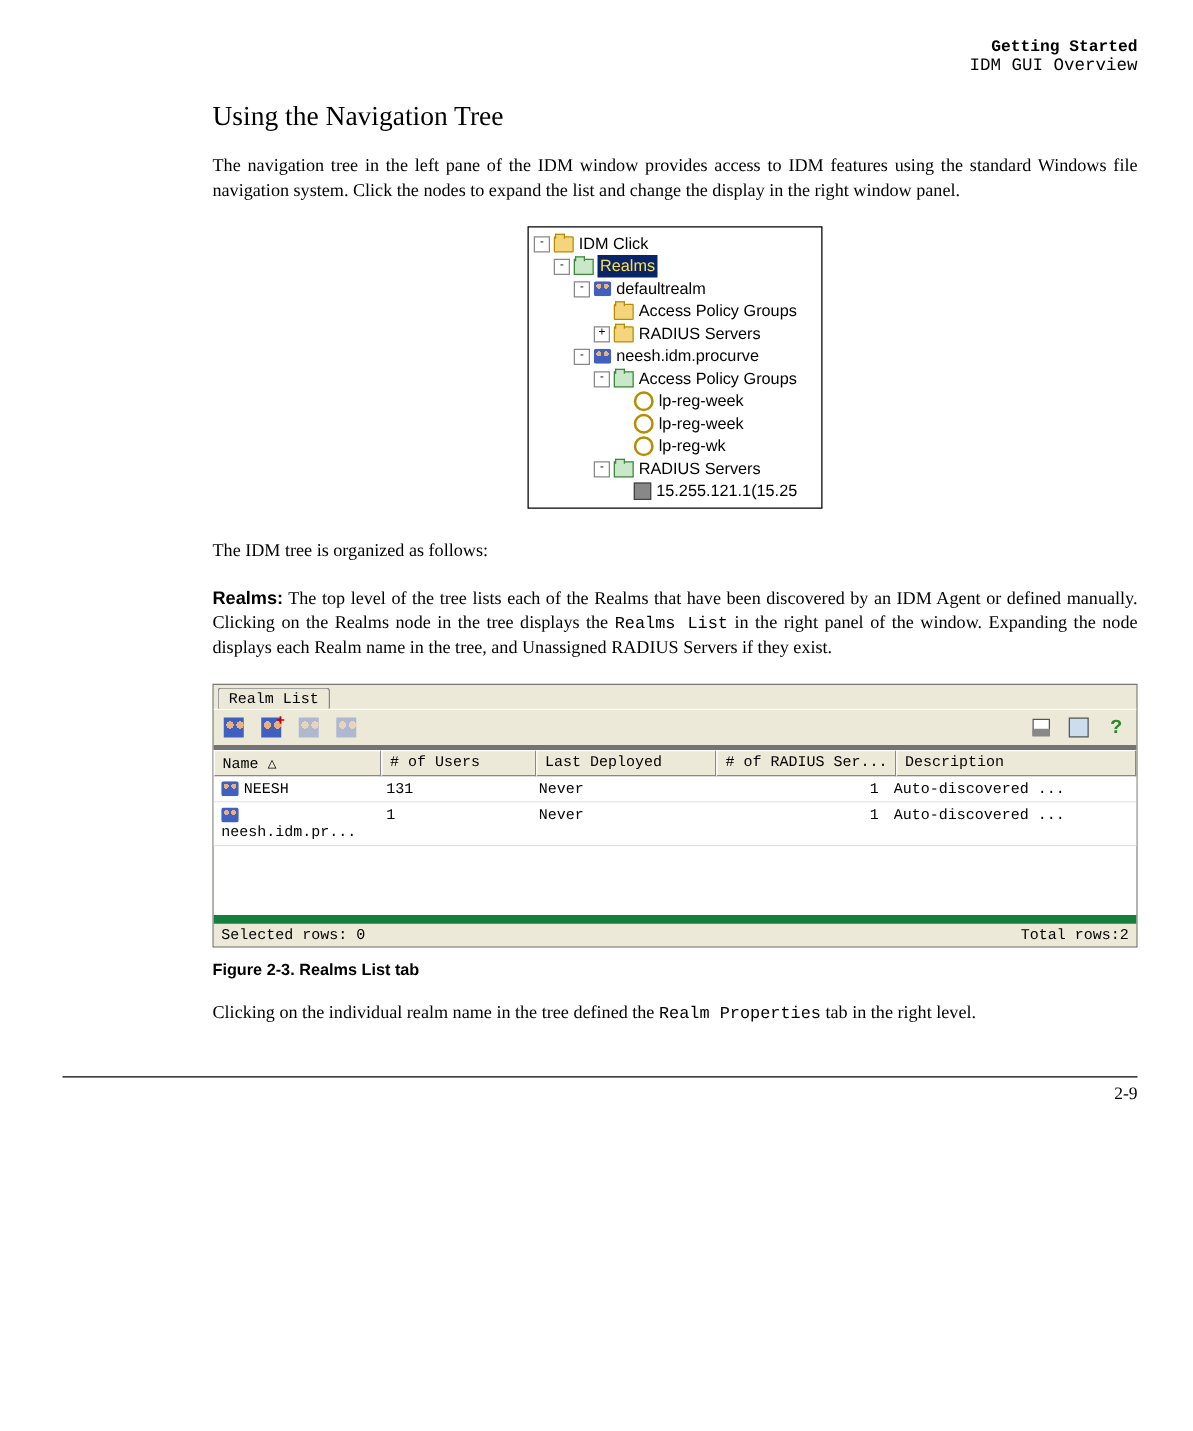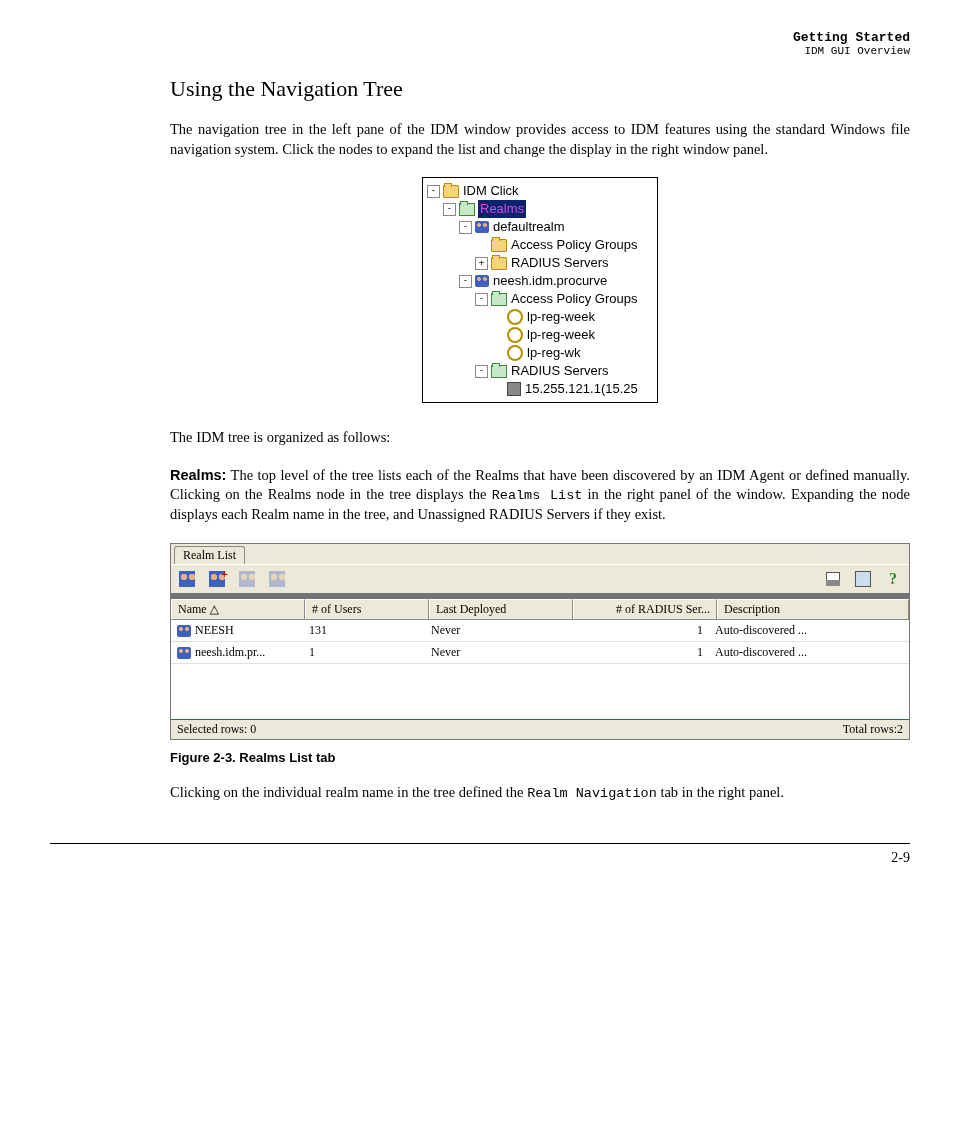--- a/index.html
+++ b/index.html
@@ -16,21 +16,21 @@
     padding: 30px 50px 20px 50px;
     position: relative;
     min-height: 1080px;
   }
   .header {
     text-align: right;
     font-family: Liberation Mono, monospace;
     margin-bottom: 19px;
   }
   .header .bold { font-weight: bold; font-size: 13px; }
-  .header .sub { font-size: 11px; }
+  .header .sub { font-size: 14px; }
   .content {
     margin-left: 120px;
   }
   h2.section-title {
     font-family: Georgia, 'Times New Roman', serif;
     font-weight: normal;
     font-size: 22px;
     margin: 0 0 18px 0;
   }
   p.body-text {
@@ -69,33 +69,33 @@
   .ico.folder-open { background:#c9e7c9; border:1px solid #3a8a3a; width:14px; height:11px; position:relative;}
   .ico.folder-open::before{content:"";position:absolute;top:-3px;left:0;width:6px;height:3px;background:#c9e7c9;border:1px solid #3a8a3a;border-bottom:none;}
   .ico.people { width:14px; height:12px; background:
       radial-gradient(circle at 4px 4px,#e8b080 2px,transparent 2px),
       radial-gradient(circle at 10px 4px,#e8b080 2px,transparent 2px),
       linear-gradient(#4060c0,#4060c0);
       border-radius:2px;}
   .ico.gear { width:12px;height:12px;border:2px solid #b58e00;border-radius:50%; }
   .ico.server { width:12px;height:12px;background:#888;border:1px solid #444; }
   .tree-row.selected .lbl {
-    background:#0a246a; color:#d946ef; padding:0 2px;
+    background:#0a246a; color:#fde047; padding:0 2px;
   }
   .tree-row .lbl { padding:0 1px; }
   .indent1{padding-left:16px;} .indent2{padding-left:32px;}
   .indent3{padding-left:48px;} .indent4{padding-left:64px;}
 
   .bold-label { font-family: Arial, Helvetica, sans-serif; font-weight:bold; }
 
   
   .realmlist-box {
     border:1px solid #777;
     background:#ece9d8;
-    font-family: Liberation Serif, serif;
+    font-family: Liberation Mono, monospace;
     font-size:12px;
   }
   .tab-row { padding:2px 0 0 3px; background:#ece9d8;}
   .tab {
     display:inline-block; background:#ece9d8;
     border:1px solid #888; border-bottom:none;
     padding:1px 8px; font-size:12px;
     border-top-left-radius:3px; border-top-right-radius:3px;
   }
   .toolbar {
@@ -111,37 +111,37 @@
   .tb-icon.people-plus::after{content:"+";position:absolute;right:-1px;top:-2px;color:#c00;font-weight:bold;font-size:12px;}
   .tb-icon.dim{opacity:.35;}
   .tb-icon.print::before{content:"";position:absolute;inset:3px;border:1px solid #555;background:#fff;}
   .tb-icon.print::after{content:"";position:absolute;left:3px;right:3px;bottom:3px;height:6px;background:#888;}
   .tb-icon.screen::before{content:"";position:absolute;inset:2px;border:1px solid #555;background:#cde;}
   .tb-icon.help::before{content:"?";position:absolute;inset:0;display:flex;align-items:center;justify-content:center;color:#2a8a2a;font-weight:bold;font-size:16px;}
 
   .grid-header, .grid-row {
     display:flex; background:#ece9d8;
   }
-  .grid-header { border-top:6px solid #737373;}
+  .grid-header { border-top:4px solid #737373;}
   .grid-header .cell {
     background:#ece9d8; border:1px solid #fff; border-right-color:#888; border-bottom-color:#888;
     padding:2px 6px; font-size:12px;
   }
   .grid-body { background:#fff; }
   .grid-row { background:#fff; border-bottom:1px solid #e0e0e0;}
   .grid-row .cell { padding:3px 6px; font-size:12px; }
   .cell.c1{width:120px;} .cell.c2{width:110px;} .cell.c3{width:130px;}
   .cell.c4{width:130px;text-align:right;} .cell.c5{flex:1;}
   .row-icon{display:inline-block;width:14px;height:12px;margin-right:4px;vertical-align:middle;}
   .row-icon.people{background:
     radial-gradient(circle at 4px 4px,#e8b080 2px,transparent 2px),
     radial-gradient(circle at 10px 4px,#e8b080 2px,transparent 2px),
     linear-gradient(#4060c0,#4060c0);border-radius:2px;}
   .grid-spacer{height:55px;background:#fff;}
-  .status-bar{display:flex;justify-content:space-between;padding:2px 6px;background:#ece9d8;border-top:1px solid #15803d;font-size:12px;}
+  .status-bar{display:flex;justify-content:space-between;padding:2px 6px;background:#ece9d8;border-top:7px solid #15803d;font-size:12px;}
 
   .fig-caption{
     font-family: Arial, Helvetica, sans-serif;
     font-weight:bold; font-size:13px;
     margin:10px 0 18px 0;
   }
 
   .mono { font-family: Liberation Mono, monospace; font-size:13.5px; }
 
   .footer-line{
@@ -271,21 +271,21 @@
         <div class="status-bar">
           <span>Selected rows: 0</span>
           <span>Total rows:2</span>
         </div>
       </div>
     </div>
 
     <div class="fig-caption">Figure 2-3. Realms List tab</div>
 
     <p class="body-text">
-      <span>Clicking on the individual realm name in the tree defined the </span><span class="mono">Realm Navigation</span><span> tab in the right panel.</span>
+      <span>Clicking on the individual realm name in the tree defined the </span><span class="mono">Realm Properties</span><span> tab in the right level.</span>
     </p>
 
   </div>
 
   <div class="footer-line"></div>
   <div class="page-num">2-9</div>
 
 </div>
 
 </body></html>

